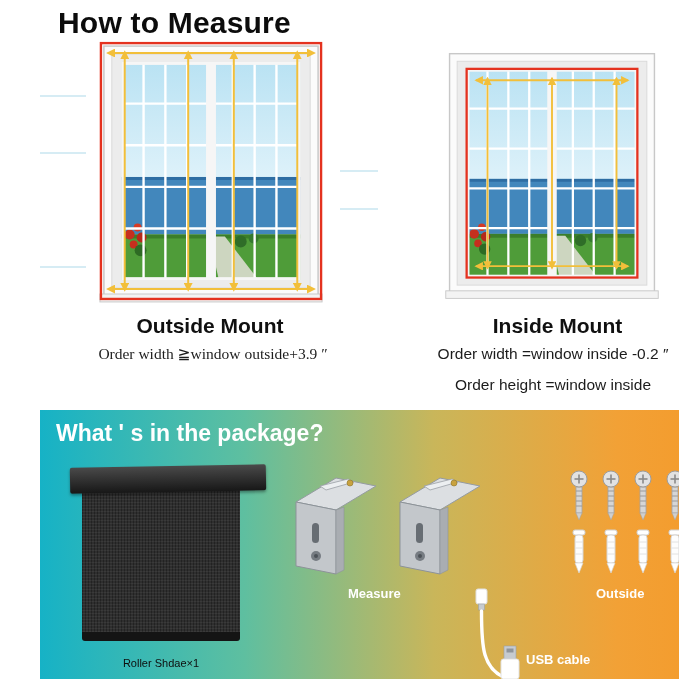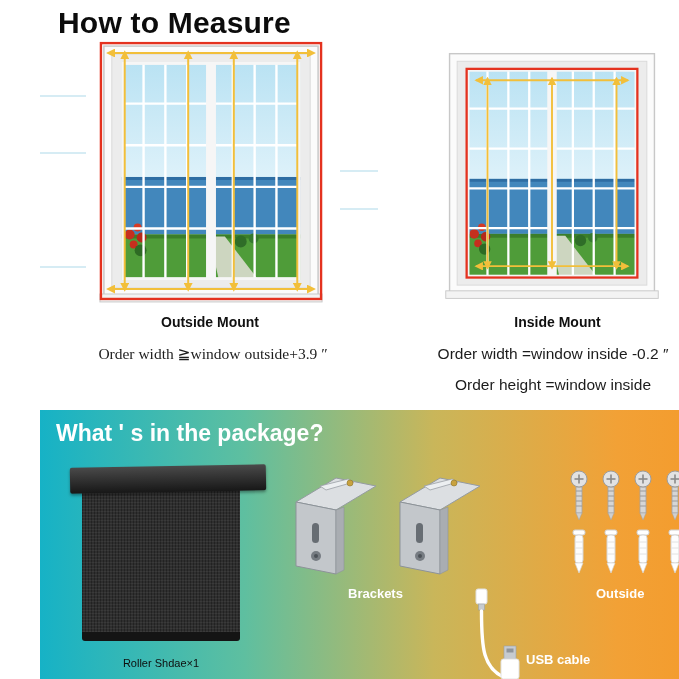--- a/index.html
+++ b/index.html
@@ -18,21 +18,21 @@
     left: 18px;
     top: 6px;
     font-size: 30px;
     font-weight: 800;
     color: #0c0c0c;
     letter-spacing: .2px;
   }
   .window-figure { position: absolute; }
   .caption {
     position: absolute;
-    font-size: 14px;
+    font-size: 21px;
     font-weight: 700;
     color: #101010;
     text-align: center;
   }
   .mtext {
     position: absolute;
     font-size: 15.5px;
     color: #1c1c1c;
     text-align: center;
     line-height: 20px;
@@ -265,21 +265,21 @@
         <polygon points="4,34 44,10 84,18 44,42" fill="#dcdfe2" stroke="#959ba1" stroke-width="1"></polygon>
         <polygon points="28,18 56,11 62,14 34,22" fill="#eceff1" stroke="#9aa0a6" stroke-width="0.8"></polygon>
         <circle cx="58" cy="15" r="3" fill="#c8a23f" stroke="#8d7326" stroke-width="0.6"></circle>
         <polygon points="4,34 44,42 44,106 4,98" fill="#c3c7cb" stroke="#8d9399" stroke-width="1"></polygon>
         <polygon points="44,42 52,39 52,102 44,106" fill="#a9adb2" stroke="#8d9399" stroke-width="0.6"></polygon>
         <rect x="20" y="55" width="7" height="20" rx="3.5" fill="#676d73"></rect>
         <circle cx="24" cy="88" r="5" fill="#767c82"></circle>
         <circle cx="24" cy="88" r="2" fill="#4c5258"></circle>
       </g>
     </svg>
-    <div class="item-label" style="left:308px;top:176px;">Brackets</div>
+    <div class="item-label" style="left:308px;top:176px;">Measure</div>
 
     <svg class="abs" style="left:525px;top:58px;" width="135" height="112" viewBox="0 0 135 112">
       <g>
         <g transform="translate(14,0)">
           <rect x="-3" y="19" width="6" height="26" fill="#d6d6d6" stroke="#a3a3a3" stroke-width="0.8"></rect>
           <line x1="-3" y1="23" x2="3" y2="23" stroke="#9a9a9a"></line>
             <line x1="-3" y1="28" x2="3" y2="28" stroke="#9a9a9a"></line>
             <line x1="-3" y1="33" x2="3" y2="33" stroke="#9a9a9a"></line>
             <line x1="-3" y1="38" x2="3" y2="38" stroke="#9a9a9a"></line>
           <polygon points="-3,45 3,45 0,52" fill="#cfcfcf" stroke="#a3a3a3" stroke-width="0.5"></polygon>

